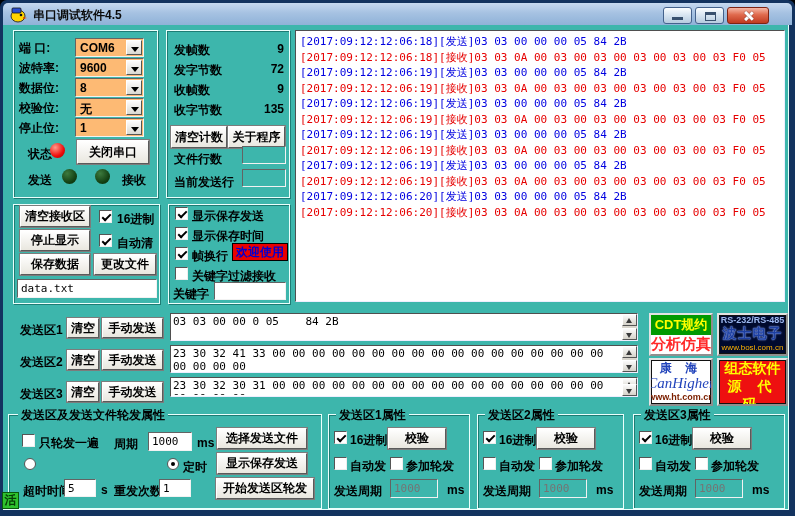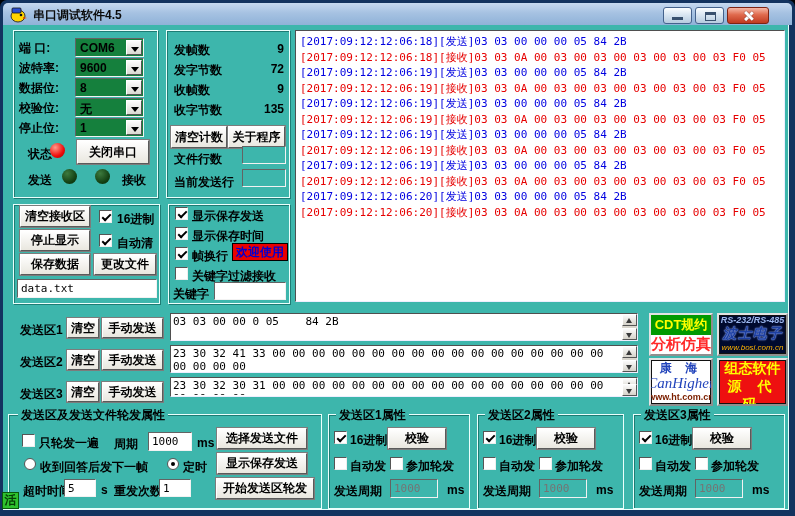--- a/index.html
+++ b/index.html
@@ -28,21 +28,21 @@
   .lbl { position:absolute; font-size:12px; font-weight:bold; color:#000; white-space:nowrap; }
   .panel { position:absolute; border:1px solid #eafffc; box-shadow:inset 1px 1px 0 #1d7c74, 1px 1px 0 #1d7c74; }
   .btn { position:absolute; background:linear-gradient(#ffffff,#e9e7df); border:1px solid; border-color:#ffffff #5a5a5a #5a5a5a #ffffff;
          box-shadow:0 0 0 1px #7c7c7c; font-size:12px; font-weight:bold; color:#000; text-align:center;
          display:flex; align-items:center; justify-content:center; white-space:nowrap; cursor:default; }
   .sunken { position:absolute; background:#fff; border:1px solid; border-color:#636363 #f2f2f2 #f2f2f2 #636363; }
   .sunken.dis { background:#3db6ac; color:#6e6e6e; }
   .field { font-size:11px; font-family:"DejaVu Sans Mono",monospace; color:#000; padding:2px 3px; overflow:hidden; white-space:nowrap; }
   .field.dis { color:#747474; }
   
-  .combo { position:absolute; background:#15803d; border:1px solid; border-color:#636363 #f2f2f2 #f2f2f2 #636363; }
+  .combo { position:absolute; background:#fdba74; border:1px solid; border-color:#636363 #f2f2f2 #f2f2f2 #636363; }
   .cval { position:absolute; left:4px; top:2px; font-size:12px; font-weight:bold; color:#000; }
   .dd { position:absolute; right:1px; top:1px; bottom:1px; width:16px; background:linear-gradient(#fcfcfc,#dcdad2);
         border:1px solid; border-color:#fff #555 #555 #fff; }
   .dd::after { content:""; position:absolute; left:4px; top:6px; border:4px solid transparent; border-top:5px solid #000; }
   
   .cb { position:absolute; width:13px; height:13px; background:#fff; border:1px solid; border-color:#555 #eee #eee #555; }
   .cb.on::after { content:""; position:absolute; left:2px; top:3px; width:7px; height:3px;
                   border-left:2px solid #000; border-bottom:2px solid #000; transform:rotate(-45deg); }
   .rd { position:absolute; width:12px; height:12px; border-radius:50%; background:#fff; border:1px solid #555; }
   .rd.on::after { content:""; position:absolute; left:3px; top:3px; width:4px; height:4px; border-radius:50%; background:#000; }
@@ -237,21 +237,21 @@
     <div class="scrollcol">
       <div class="sbtn up"></div>
       <div class="sbtn down"></div>
     </div>
   </div>
 
   <div class="ad" style="left:649px;top:313px;width:64px;height:43px;padding:0;">
     <div class="ad-cdt-top">CDT规约</div>
     <div class="ad-cdt-bot">分析仿真</div>
   </div>
-  <div class="ad ad-bosi" style="left:717px;top:313px;width:71px;height:43px;font-style:italic;">
+  <div class="ad ad-bosi" style="left:717px;top:313px;width:71px;height:43px;">
     <div class="a1">RS-232/RS-485</div>
     <div class="a2">波士电子</div>
     <div class="a3">www.bosi.com.cn</div>
   </div>
   <div class="ad ad-ch" style="left:649px;top:358px;width:64px;height:48px;">
     <div class="a1">康 海</div>
     <div class="a2">CanHigher</div>
     <div class="a3">www.ht.com.cn</div>
   </div>
   <div class="ad ad-zt" style="left:717px;top:358px;width:71px;height:48px;">
@@ -261,21 +261,20 @@
 
   <div class="gbox" style="left:8px;top:414px;width:314px;height:95px;"></div>
   <div class="gtitle" style="left:18px;top:407px;">发送区及发送文件轮发属性</div>
   <div class="cb" style="left:22px;top:434px;"></div>
   <div class="lbl" style="left:39px;top:435px;">只轮发一遍</div>
   <div class="lbl" style="left:114px;top:436px;">周期</div>
   <div class="sunken field" style="left:148px;top:432px;width:44px;height:19px;">1000</div>
   <div class="lbl" style="left:197px;top:436px;">ms</div>
   <div class="btn" style="left:217px;top:428px;width:90px;height:21px;">选择发送文件</div>
   <div class="rd" style="left:24px;top:458px;"></div>
-  <div class="lbl" style="left:40px;top:459px;">收到回答后发下一帧</div>
   <div class="rd on" style="left:167px;top:458px;"></div>
   <div class="lbl" style="left:183px;top:459px;">定时</div>
   <div class="btn" style="left:217px;top:453px;width:90px;height:21px;">显示保存发送</div>
   <div class="lbl" style="left:23px;top:483px;">超时时间</div>
   <div class="sunken field" style="left:64px;top:479px;width:32px;height:18px;">5</div>
   <div class="lbl" style="left:101px;top:483px;">s</div>
   <div class="lbl" style="left:114px;top:483px;">重发次数</div>
   <div class="sunken field" style="left:159px;top:479px;width:32px;height:18px;">1</div>
   <div class="btn" style="left:216px;top:478px;width:98px;height:21px;">开始发送区轮发</div>
 

